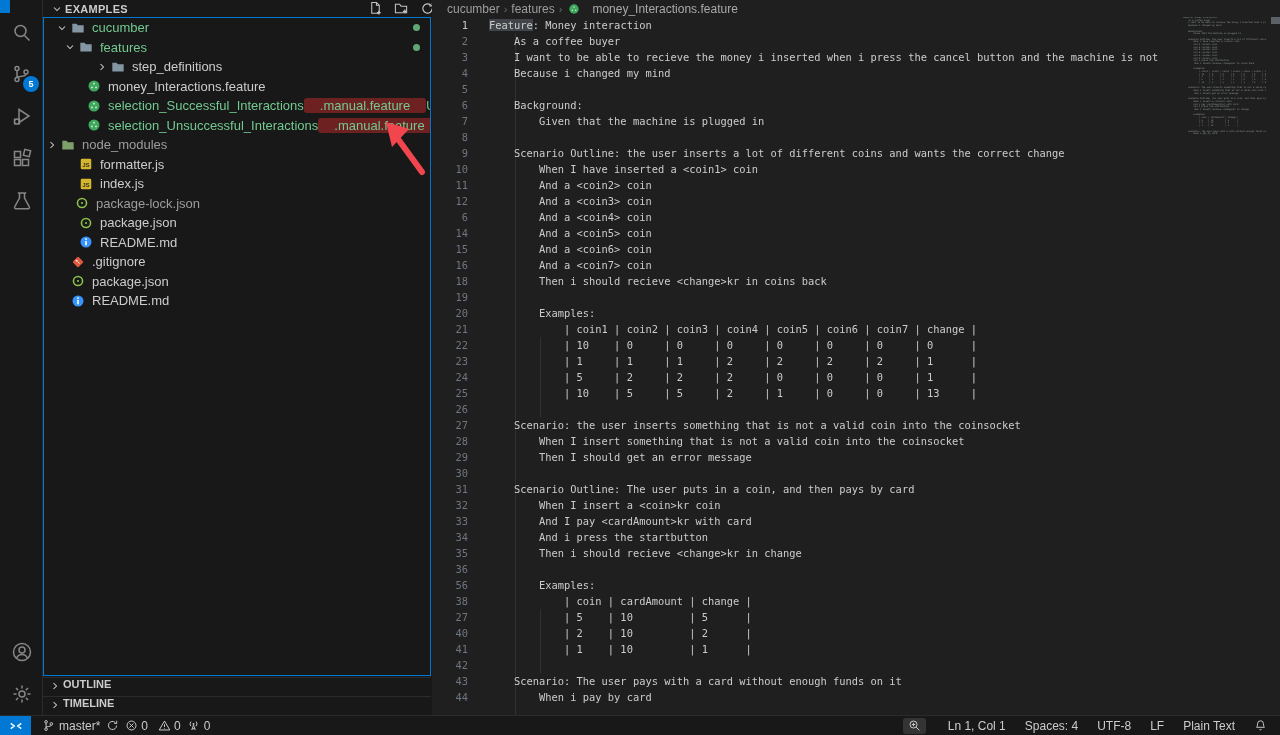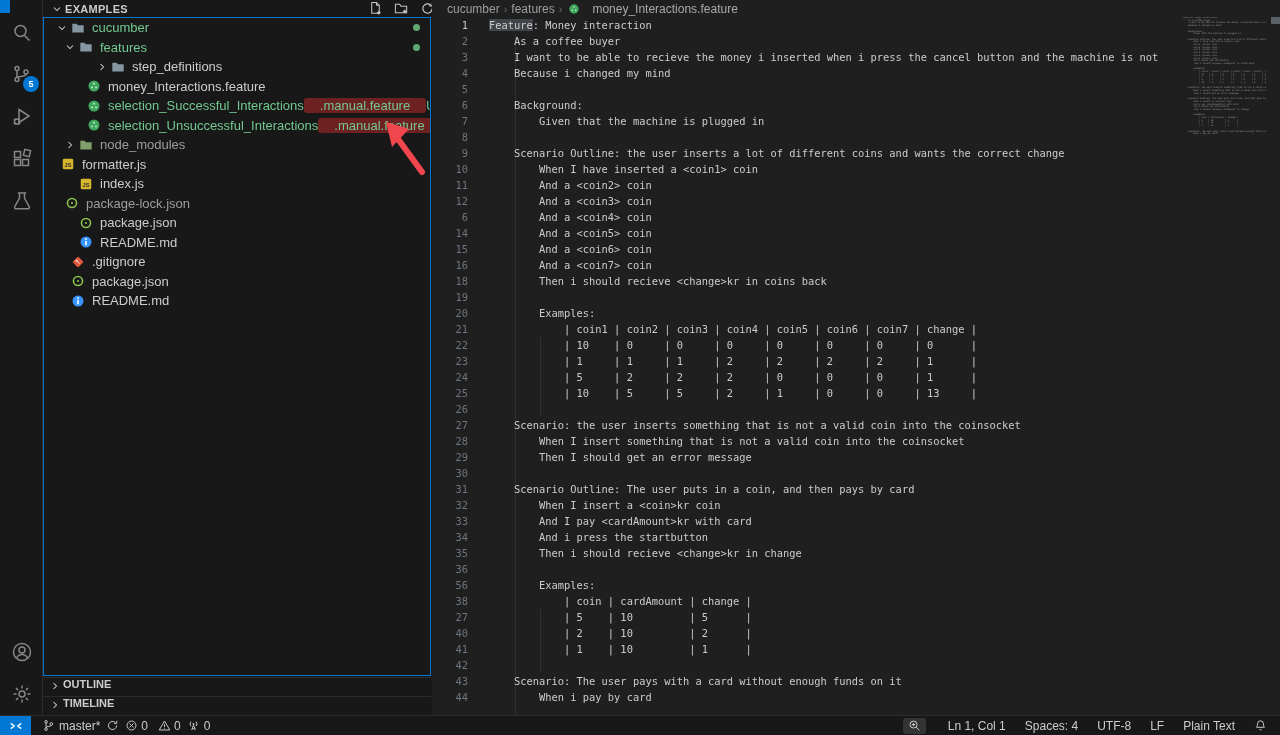--- a/index.html
+++ b/index.html
@@ -277,54 +277,54 @@
                 <g fill="#d8f5e0">
                   <circle cx="8" cy="5.4" r="1"></circle>
                   <circle cx="5.7" cy="9.6" r="1"></circle>
                   <circle cx="10.3" cy="9.6" r="1"></circle>
                 </g>
               </svg>
             </span>
             <span class="tlabel col-green">selection_Unsuccessful_Interactions<span class="suffix-hl">.manual.feature</span></span>
             <span class="t-badge ub">U</span>
           </div>
-          <div class="trow" style="padding-left: 18px;">
+          <div class="trow" style="">
             <span class="twisty">
               <svg viewBox="0 0 16 16" width="12" height="12" fill="none" stroke="#cccccc" stroke-width="1.4">
                 <path d="M6 4l4 4-4 4"></path>
               </svg>
             </span>
             <span class="ficon">
               <svg viewBox="0 0 16 16">
                 <path d="M1.5 3h4.8l1.5 1.8h6.7V13h-13z" fill="#7fa06a"></path>
               </svg>
             </span>
             <span class="tlabel col-dim">node_modules</span>
           </div>
-          <div class="trow" style="">
+          <div class="trow" style="padding-left: 18px;">
             <span class="twisty"></span>
             <span class="ficon">
               <svg viewBox="0 0 16 16">
                 <rect x="2" y="2" width="12" height="12" rx="1.5" fill="#d6b62c"></rect>
                 <text x="8" y="11.3" font-size="6.5" fill="#2b2b2b" text-anchor="middle" font-family="sans-serif" font-weight="bold">JS</text>
               </svg>
             </span>
             <span class="tlabel col-default">formatter.js</span>
           </div>
           <div class="trow" style="padding-left: 18px;">
             <span class="twisty"></span>
             <span class="ficon">
               <svg viewBox="0 0 16 16">
                 <rect x="2" y="2" width="12" height="12" rx="1.5" fill="#d6b62c"></rect>
                 <text x="8" y="11.3" font-size="6.5" fill="#2b2b2b" text-anchor="middle" font-family="sans-serif" font-weight="bold">JS</text>
               </svg>
             </span>
             <span class="tlabel col-default">index.js</span>
           </div>
-          <div class="trow" style="padding-left: 4px;">
+          <div class="trow" style="padding-left: 14px;">
             <span class="twisty"></span>
             <span class="ficon">
               <svg viewBox="0 0 16 16">
                 <circle cx="8" cy="8" r="5.2" fill="none" stroke="#8bc34a" stroke-width="1.8"></circle>
                 <circle cx="8" cy="8" r="1.2" fill="#8bc34a"></circle>
               </svg>
             </span>
             <span class="tlabel col-dim">package-lock.json</span>
           </div>
           <div class="trow" style="padding-left: 18px;">

